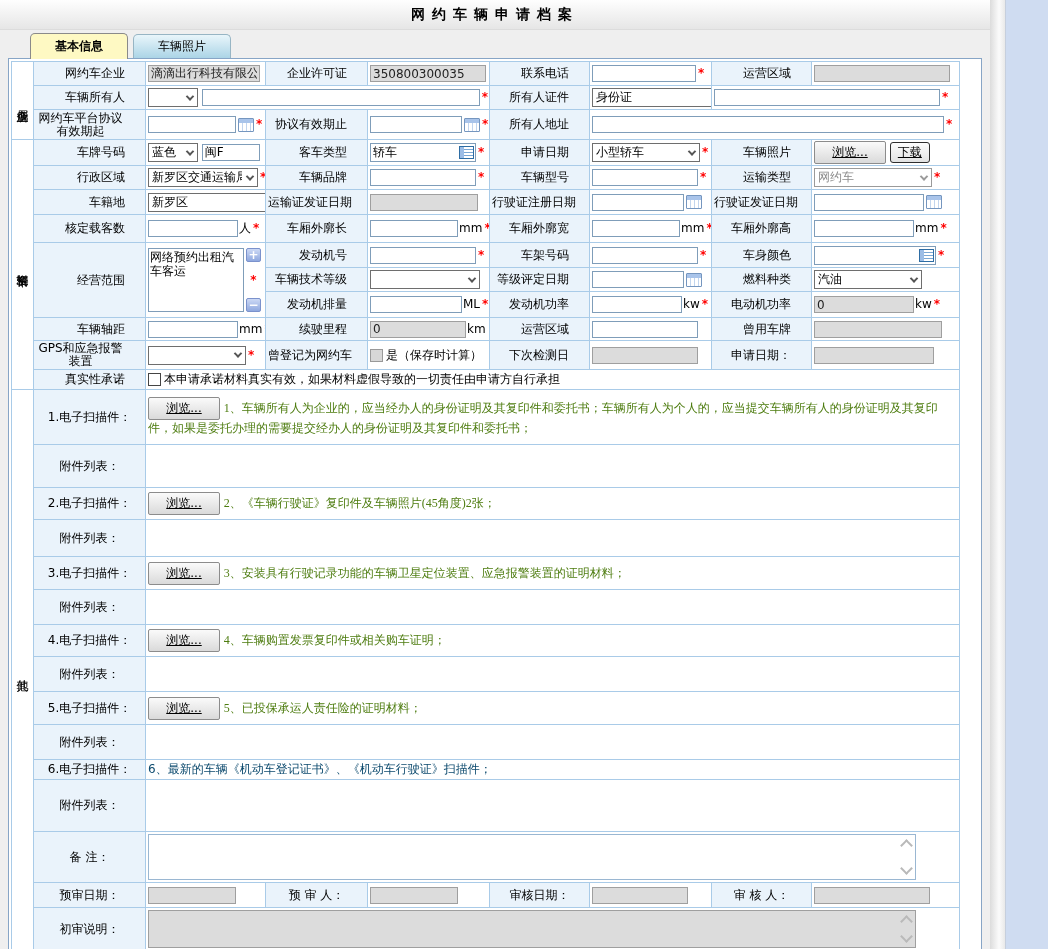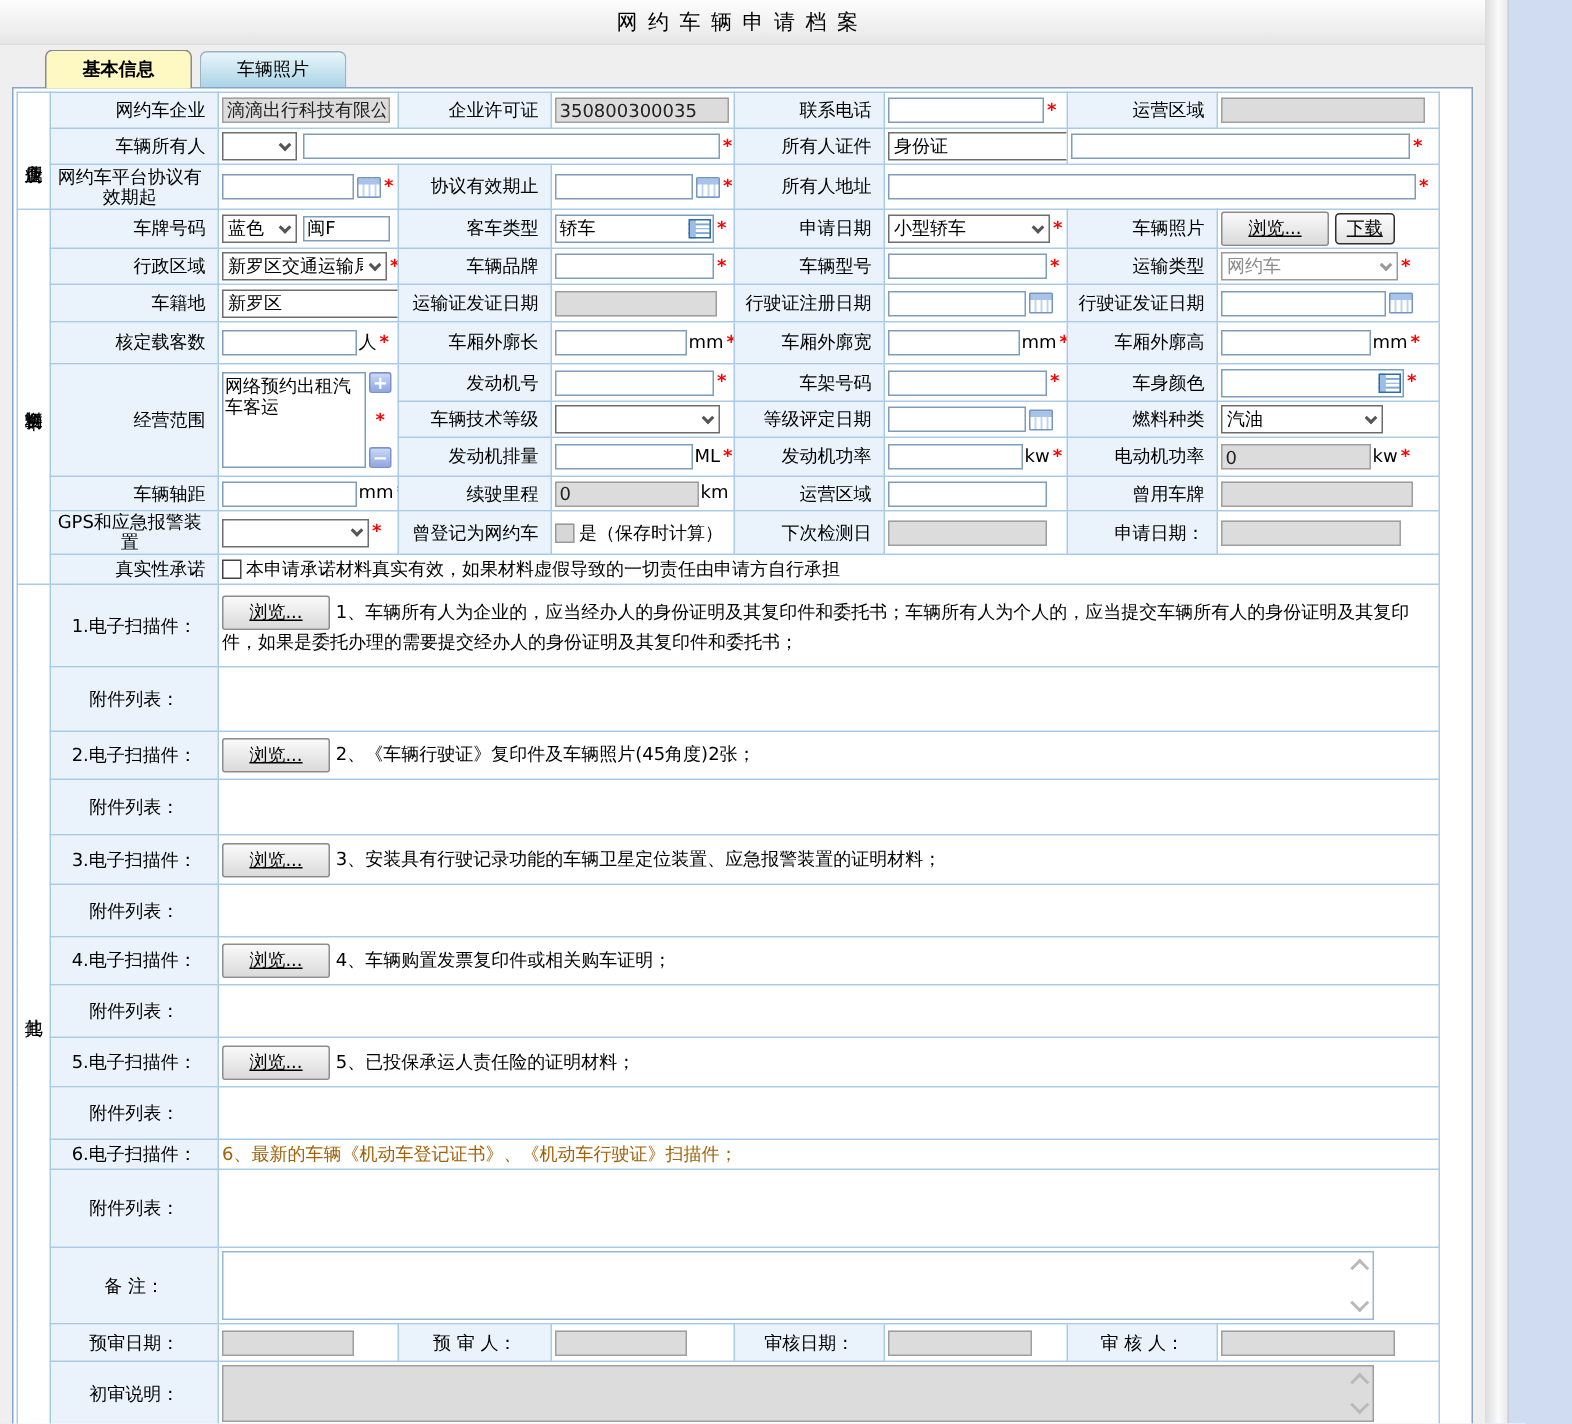--- a/index.html
+++ b/index.html
@@ -5,30 +5,30 @@
   * { box-sizing: border-box; }
   html,body { margin:0; padding:0; }
   body {
     width:1048px; height:949px; position:relative; overflow:hidden;
     background:#cfdcf1; font-family:"DejaVu Sans",sans-serif; font-size:12px; color:#000;
   }
   .stage { position:absolute; left:0; top:0; width:990px; height:949px; background:#efefef; }
   .scrollstrip { position:absolute; left:990px; top:0; width:16px; height:949px;
     background:linear-gradient(90deg,#dcdcdc,#fbfbfb 60%,#e9e9e9); border-right:1px solid #c6cfdd; }
   .titlebar { height:30px; background:linear-gradient(#fefefe,#e6e6e6); border-bottom:1px solid #dcdcdc;
-    display:flex; align-items:center; justify-content:center; font-weight:normal; font-size:14px; letter-spacing:7px; }
+    display:flex; align-items:center; justify-content:center; font-weight:bold; font-size:14px; letter-spacing:7px; }
   .tabs { display:flex; margin:2px 0 0 30px; height:26px; position:relative; z-index:2; }
   .tab { border:1px solid #8a8a8a; border-bottom:none; border-radius:5px 5px 0 0;
     padding:4px 24px 0 24px; margin-right:5px; cursor:default; }
   .tab.active { background:#fef9c3; font-weight:bold; position:relative; top:1px; }
   .tab.inactive { background:linear-gradient(#e9f6fb,#abd4e6); border-color:#97b5c4; margin-top:2px; padding-top:3px; }
   .panel { margin-left:8px; width:974px; background:#fff; border:1px solid #87a5c6; padding:2px 2px; }
   table.form { border-collapse:collapse; table-layout:fixed; width:948px; }
   td { border:1px solid #a9cbe8; padding:1px 2px; overflow:hidden; vertical-align:middle; white-space:nowrap; }
-  td.lbl { background:#eaf3fb; text-align:right; padding-right:8px; }
+  td.lbl { background:#eaf3fb; text-align:right; padding-right:20px; }
   td.lbl-c { background:#eaf3fb; text-align:center; }
   td.lbl .wrap2 { white-space:normal; line-height:13px; display:inline-block; text-align:center; }
   td.grp { background:#ffffff; text-align:center; padding:0; }
   .vtext { writing-mode:vertical-rl; text-orientation:upright; margin:0 auto; line-height:20px; }
   .in { height:17px; border:1px solid #7f9db9; background:#fff; font:inherit; padding:0 2px; vertical-align:middle; }
   .ro { background:#dcdcdc; border:1px solid #9f9f9f; color:#222; }
   .sel { display:inline-flex; height:19px; border:1px solid #6e6e6e; background:#fff; align-items:center;
     justify-content:space-between; padding-left:3px; vertical-align:middle; overflow:hidden; }
   .sel.dis { color:#8b8b8b; border-color:#9a9a9a; }
   .chevbox { width:15px; height:100%; display:flex; align-items:center; justify-content:center; flex:none; }
@@ -46,22 +46,22 @@
       repeating-linear-gradient(90deg,#ffffff 0 3px,#c2d5ee 3px 4px), #fff; }
   .gridico { display:inline-block; width:15px; height:13px; vertical-align:middle; flex:none;
     border:1px solid #2e6da4;
     background: linear-gradient(90deg,#9cbde6 0 4px, transparent 4px),
       repeating-linear-gradient(#ffffff 0 2px,#7aa7d4 2px 3px), #fff; }
   .pm { display:inline-block; width:15px; height:14px; background:linear-gradient(#ccd9f5,#8fa8df);
     border:1px solid #7b92cc; border-radius:2px; color:#fff; font-weight:bold; font-size:12px;
     line-height:12px; text-align:center; }
   .req { color:#ff0000; font-weight:bold; margin-left:2px; }
   .unit { margin-left:1px; }
-  .red-note { color:#000000; white-space:normal; line-height:17px; }
-  .blk-note { color:#a16207; white-space:normal; }
+  .red-note { color:#4d7c0f; white-space:normal; line-height:17px;font-family:Liberation Serif, serif; }
+  .blk-note { color:#0c4a6e; white-space:normal; }
   .cb { width:13px; height:13px; border:1px solid #444; background:#fff; display:inline-block; vertical-align:middle; margin-right:3px; }
   .cb.dis { background:#d7d7d7; border-color:#999; }
   .tawrap { position:relative; width:768px; height:46px; border:1px solid #9ab7d2; background:#fff; }
   .tawrap.gray { background:#dcdcdc; border-color:#9f9f9f; height:38px; }
   .sc-up,.sc-dn { position:absolute; right:4px; width:9px; height:9px; border-left:2px solid #b9b9b9; border-top:2px solid #b9b9b9; }
   .sc-up { top:6px; transform:rotate(45deg); }
   .sc-dn { bottom:6px; transform:rotate(-135deg); }
   .scope-box { display:inline-flex; align-items:flex-start; }
   .scope-ta { width:96px; height:64px; border:1px solid #7f9db9; background:#fff; font:inherit; resize:none; padding:1px; white-space:normal; overflow:hidden; line-height:14px; }
   .scope-side { display:flex; flex-direction:column; align-items:center; margin-left:2px; height:64px; justify-content:space-between; }

